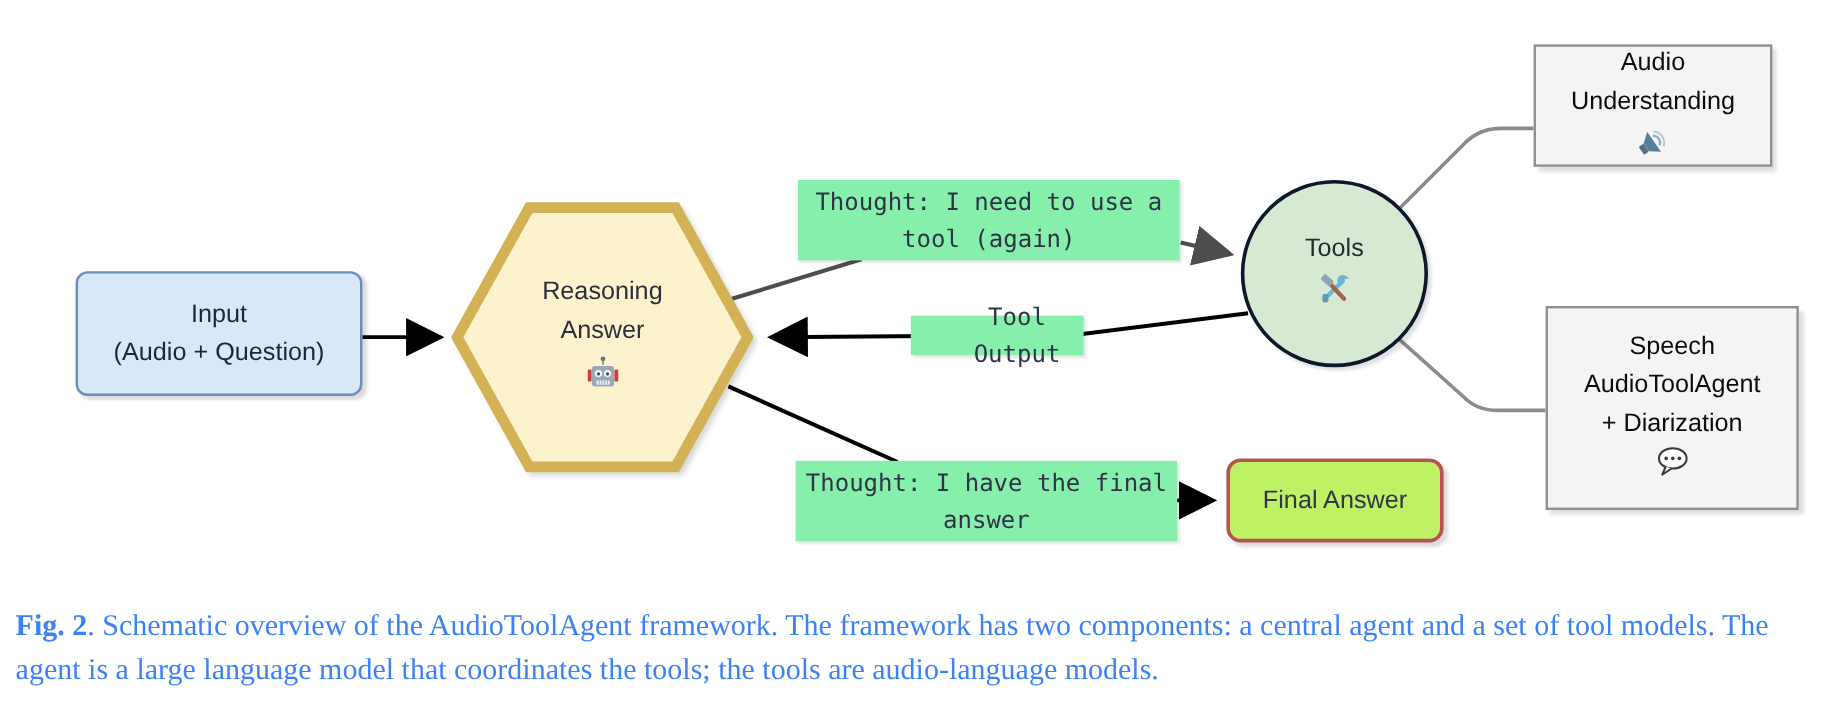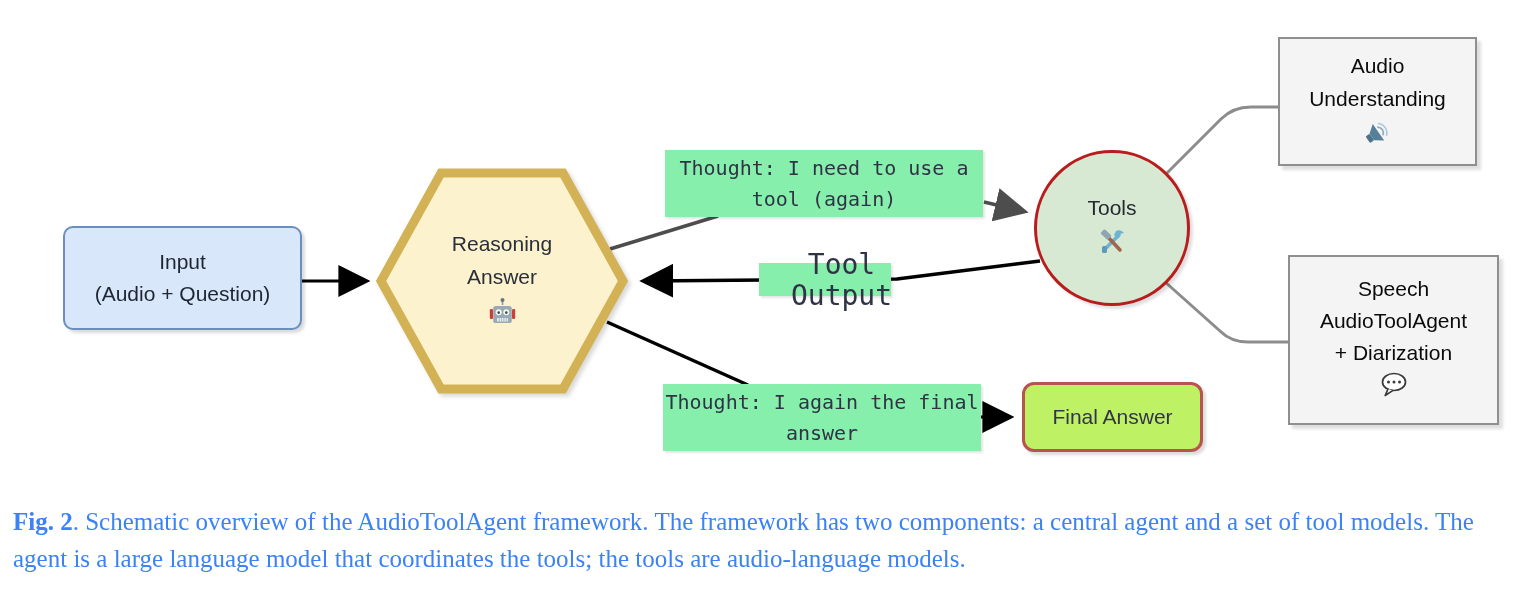--- a/index.html
+++ b/index.html
@@ -30,36 +30,36 @@
   .hex-label .icon{margin-top:4px;}
 
   .thought-box{
     background:#86efac;
     font-family:"DejaVu Sans Mono", monospace;
     color:#303345;font-size:20px;line-height:31px;
     box-shadow:2px 2px 2px rgba(0,0,0,0.10);
   }
   .thought-1{left:665px;top:150px;width:318px;height:67px;}
   .thought-2{left:663px;top:384px;width:318px;height:67px;}
-  .tool-output{left:759px;top:263px;width:132px;height:33px;font-size:28px;padding-left:33px;}
+  .tool-output{left:759px;top:263px;width:144px;height:33px;font-size:20px;padding-left:33px;}
 
   .tools-circle{
     left:1034px;top:150px;width:156px;height:156px;
-    background:#d7e9d3;border:3px solid #b91c1c;border-radius:50%;
+    background:#d7e9d3;border:3px solid #0f172a;border-radius:50%;
     color:#242a30;font-size:21px;line-height:30px;
     box-shadow:3px 3px 3px rgba(0,0,0,0.13);
   }
   .tools-circle .icon{margin-top:6px;}
 
   .tool-model-box{
     background:#f4f4f4;border:2px solid #8f8f8f;
     color:#0b0b0b;font-size:21px;line-height:33px;
     box-shadow:4px 4px 3px rgba(0,0,0,0.13);
   }
-  .audio-box{left:1278px;top:37px;width:199px;height:129px;}
+  .audio-box{left:1278px;top:37px;width:199px;height:102px;}
   .speech-box{left:1288px;top:255px;width:211px;height:170px;line-height:32px;}
   .tool-model-box .icon{margin-top:3px;}
 
   .final-answer{
     left:1022px;top:382px;width:181px;height:70px;
     background:#bef264;border:3px solid #b85450;border-radius:12px;
     color:#33334c;font-size:21px;
     box-shadow:3px 3px 3px rgba(0,0,0,0.14);
   }
 
@@ -178,21 +178,21 @@
         <ellipse cx="15" cy="10" rx="11.5" ry="8.5" fill="#ffffff" stroke="#3a3a3a" stroke-width="1.7"></ellipse>
         <path d="M9 17 L6.2 23.5 L14 18.4" fill="#ffffff" stroke="#3a3a3a" stroke-width="1.7" stroke-linejoin="round"></path>
         <circle cx="9.5" cy="10" r="1.5" fill="#3a3a3a"></circle>
         <circle cx="15" cy="10" r="1.5" fill="#3a3a3a"></circle>
         <circle cx="20.5" cy="10" r="1.5" fill="#3a3a3a"></circle>
       </svg>
     </span>
   </div>
 
   <div class="node thought-box thought-2">
-    <div>Thought: I again the final</div>
+    <div>Thought: I have the final</div>
     <div>answer</div>
   </div>
 
   <div class="node final-answer">
     <div>Final Answer</div>
   </div>
 
   <div class="caption">
     <span class="fig-bold">Fig. 2</span><span>. Schematic overview of the AudioToolAgent framework. The framework has two components: a central agent and a set of tool models. The agent is a large language model that coordinates the tools; the tools are audio-language models.</span>
   </div>

